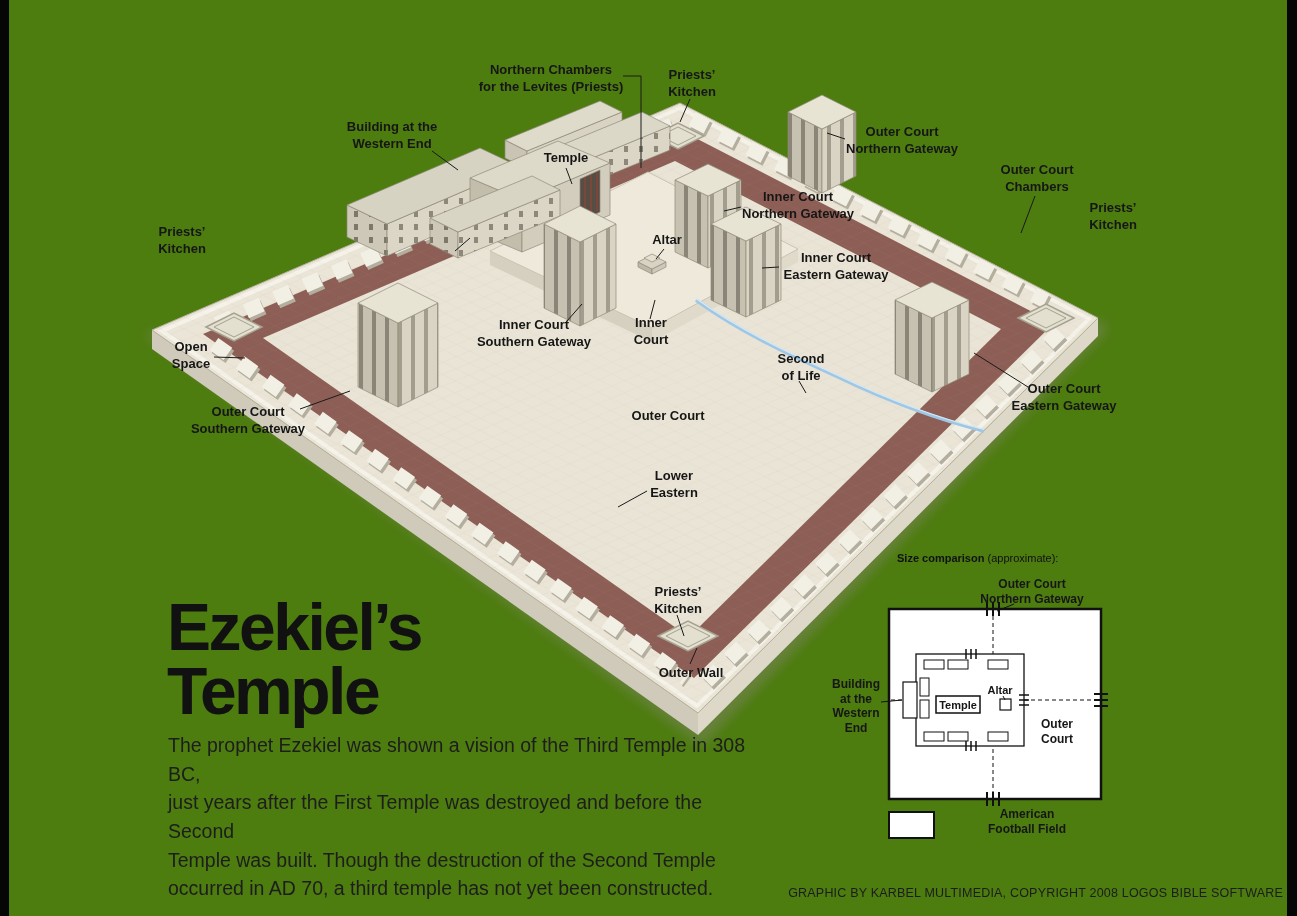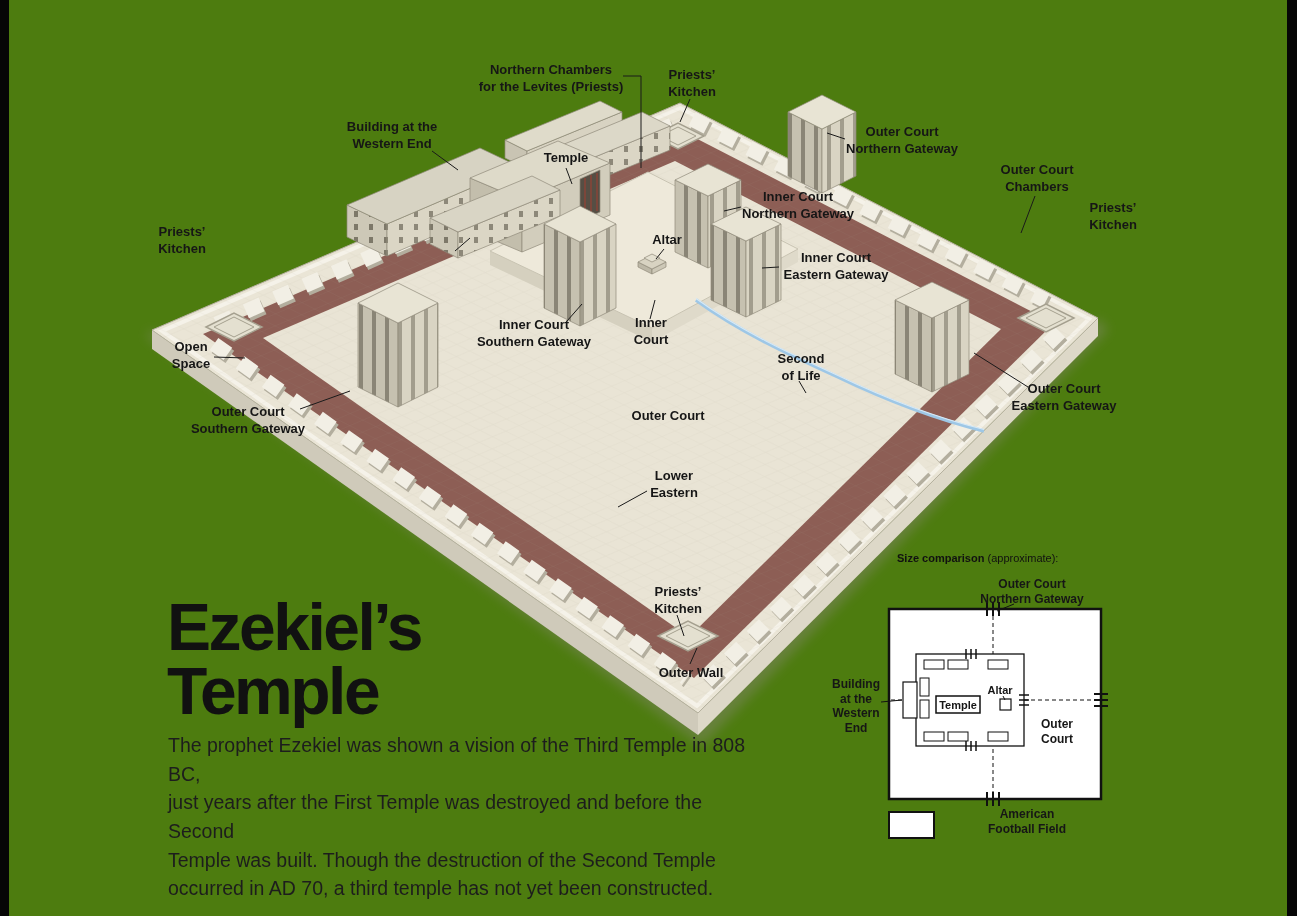--- a/index.html
+++ b/index.html
@@ -315,33 +315,34 @@
   <div class="label" style="left:674px;top:485px">Lower
 Eastern</div>
   <div class="label" style="left:678px;top:601px">Priests’
 Kitchen</div>
   <div class="label" style="left:691px;top:673px">Outer Wall</div>
 
   <div class="title">
     <div>Ezekiel’s</div>
     <div>Temple</div>
   </div>
-  <div class="description">The prophet Ezekiel was shown a vision of the Third Temple in 808 BC,
+  <div class="description">The prophet Ezekiel was shown a vision of the Third Temple in 308 BC,
 just years after the First Temple was destroyed and before the Second
 Temple was built. Though the destruction of the Second Temple
 occurred in AD 70, a third temple has not yet been constructed.</div>
 
   <div class="sc-heading"><b>Size comparison</b><span> (approximate):</span></div>
   <div class="label small" style="left:1032px;top:592px">Outer Court
 Northern Gateway</div>
   <div class="label small" style="left:856px;top:706px">Building
 at the
 Western
 End</div>
   <div class="label tiny" style="left:958px;top:705px">Temple</div>
   <div class="label tiny" style="left:1000px;top:690px">Altar</div>
   <div class="label small" style="left:1057px;top:732px">Outer
 Court</div>
   <div class="label small left-align" style="left:988px;top:822px">American
 Football Field</div>
 
+  <div class="credit">GRAPHIC BY KARBEL MULTIMEDIA, COPYRIGHT 2008 LOGOS BIBLE SOFTWARE</div>
 
 </div>
 
 </body></html>

